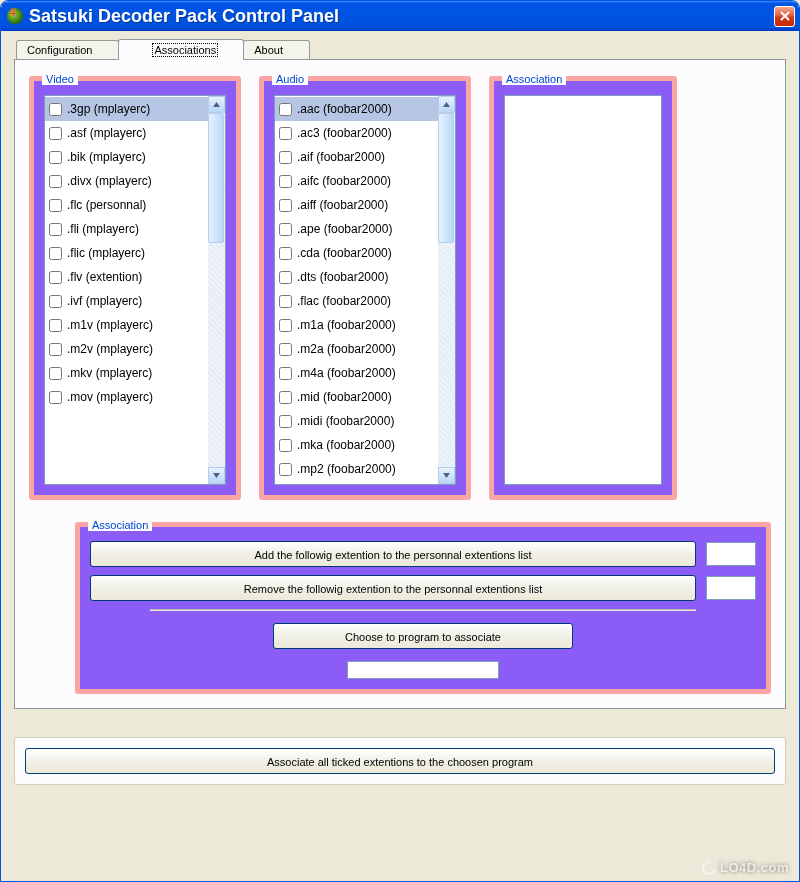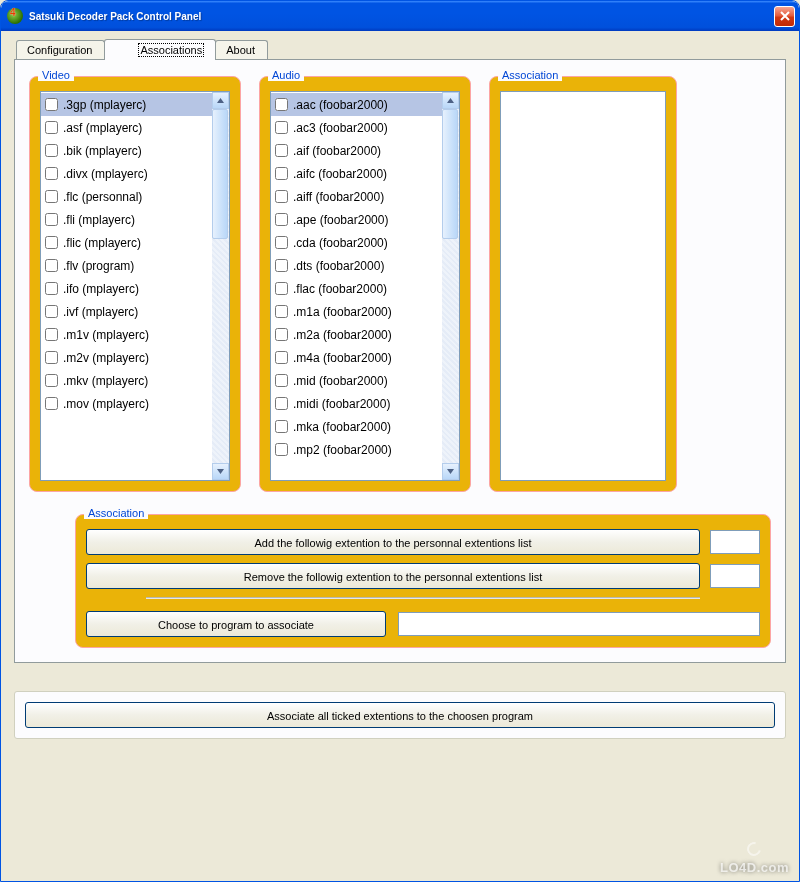--- a/index.html
+++ b/index.html
@@ -45,21 +45,21 @@
     content: "4";
     position: absolute;
     left: 3px;
     top: -1px;
     font-size: 10px;
     font-weight: bold;
     color: #e63c00;
     text-shadow: 0 0 1px #fff;
   }
   .titlebar .title {
-    font-size: 10px;
+    font-size: 18px;
     font-weight: bold;
     flex: 1;
     text-shadow: 1px 1px 1px rgba(0,0,0,0.3);
   }
   .titlebar .close-btn {
     width: 21px;
     height: 21px;
     background: linear-gradient(to bottom, #f7a592 0%, #e45d3e 45%, #d03712 55%, #c22a05 100%);
     border: 1px solid #fff;
     border-radius: 3px;
@@ -79,21 +79,21 @@
     padding: 8px 10px 10px 10px;
   }
   .tabstrip {
     display: flex;
     align-items: flex-end;
     position: relative;
     z-index: 2;
     margin-left: 2px;
   }
   .tab {
-    padding: 3px 12px 3px 10px;
+    padding: 3px 26px 3px 10px;
     border: 1px solid #919b9c;
     border-bottom: none;
     background: #f5f4ea;
     border-radius: 3px 3px 0 0;
     margin-right: -1px;
     cursor: pointer;
     position: relative;
     font-size: 11px;
     color: #000;
   }
@@ -110,25 +110,25 @@
     padding: 0 1px;
     margin-left: 24px;
   }
   .tabcontent {
     border: 1px solid #919b9c;
     background: #fcfcfe;
     padding: 16px 14px 14px 14px;
     position: relative;
   }
   .groupbox {
-    border: 1px solid #fca5a5;
-    border-radius: 8px;
+    border: 5px solid #fca5a5;
+    border-radius: 3px;
     position: relative;
     padding: 14px 10px 10px 10px;
-    background: #eab308;
+    background: #8b5cf6;
   }
   .groupbox-legend {
     position: absolute;
     top: -8px;
     left: 8px;
     background: #fcfcfe;
     padding: 0 4px;
     color: #0046d5;
     font-size: 11px;
   }
@@ -146,21 +146,21 @@
   }
   .listbox {
     flex: 1;
     overflow: hidden;
     padding: 1px 0;
   }
   .list-item {
     display: flex;
     align-items: center;
     height: 23px;
-    padding: 0 2px;
+    padding: 12px 2px;
     cursor: default;
     font-size: 12px;
     color: #000;
   }
   .list-item.selected {
     background: #b6c5e4;
   }
   .list-item input[type=checkbox] {
     margin: 0 5px 0 2px;
     width: 13px;
@@ -227,20 +227,21 @@
   .hr {
     height: 2px;
     background: linear-gradient(to bottom, #a0a090 0%, #fff 100%);
     margin: 6px 60px 12px 60px;
   }
   .choose-row {
     display: flex;
     gap: 12px;
     align-items: center;
     margin-top: 4px;
+    flex-direction: column;
   }
   .choose-row .wide-btn { width: 300px; }
   .choose-row .path-input {
     flex: 1;
     height: 24px;
     border: 1px solid #7f9db9;
     background: #fff;
     padding: 2px 4px;
     font-size: 11px;
   }
@@ -257,21 +258,20 @@
     right: 10px;
     bottom: 6px;
     color: rgba(255,255,255,0.7);
     font-size: 13px;
     font-weight: bold;
     letter-spacing: 0.5px;
     display: flex;
     align-items: center;
     gap: 4px;
     text-shadow: 0 0 4px rgba(0,0,0,0.5);
-    flex-direction: column;
   }
   .watermark .wm-circle {
     width: 14px;
     height: 14px;
     border: 2px solid rgba(255,255,255,0.5);
     border-right-color: transparent;
     border-radius: 50%;
     transform: rotate(-30deg);
   }
 </style>
@@ -329,25 +329,21 @@
                 <div class="list-item">
                   <input type="checkbox" style="">
                   <span class="item-label">.fli (mplayerc)</span>
                 </div>
                 <div class="list-item">
                   <input type="checkbox" style="">
                   <span class="item-label">.flic (mplayerc)</span>
                 </div>
                 <div class="list-item">
                   <input type="checkbox" style="">
-                  <span class="item-label">.flv (program)</span>
-                </div>
-                <div class="list-item">
-                  <input type="checkbox" style="">
-                  <span class="item-label">.ifo (mplayerc)</span>
+                  <span class="item-label">.flv (extention)</span>
                 </div>
                 <div class="list-item">
                   <input type="checkbox" style="">
                   <span class="item-label">.ivf (mplayerc)</span>
                 </div>
                 <div class="list-item">
                   <input type="checkbox" style="">
                   <span class="item-label">.m1v (mplayerc)</span>
                 </div>
                 <div class="list-item">

